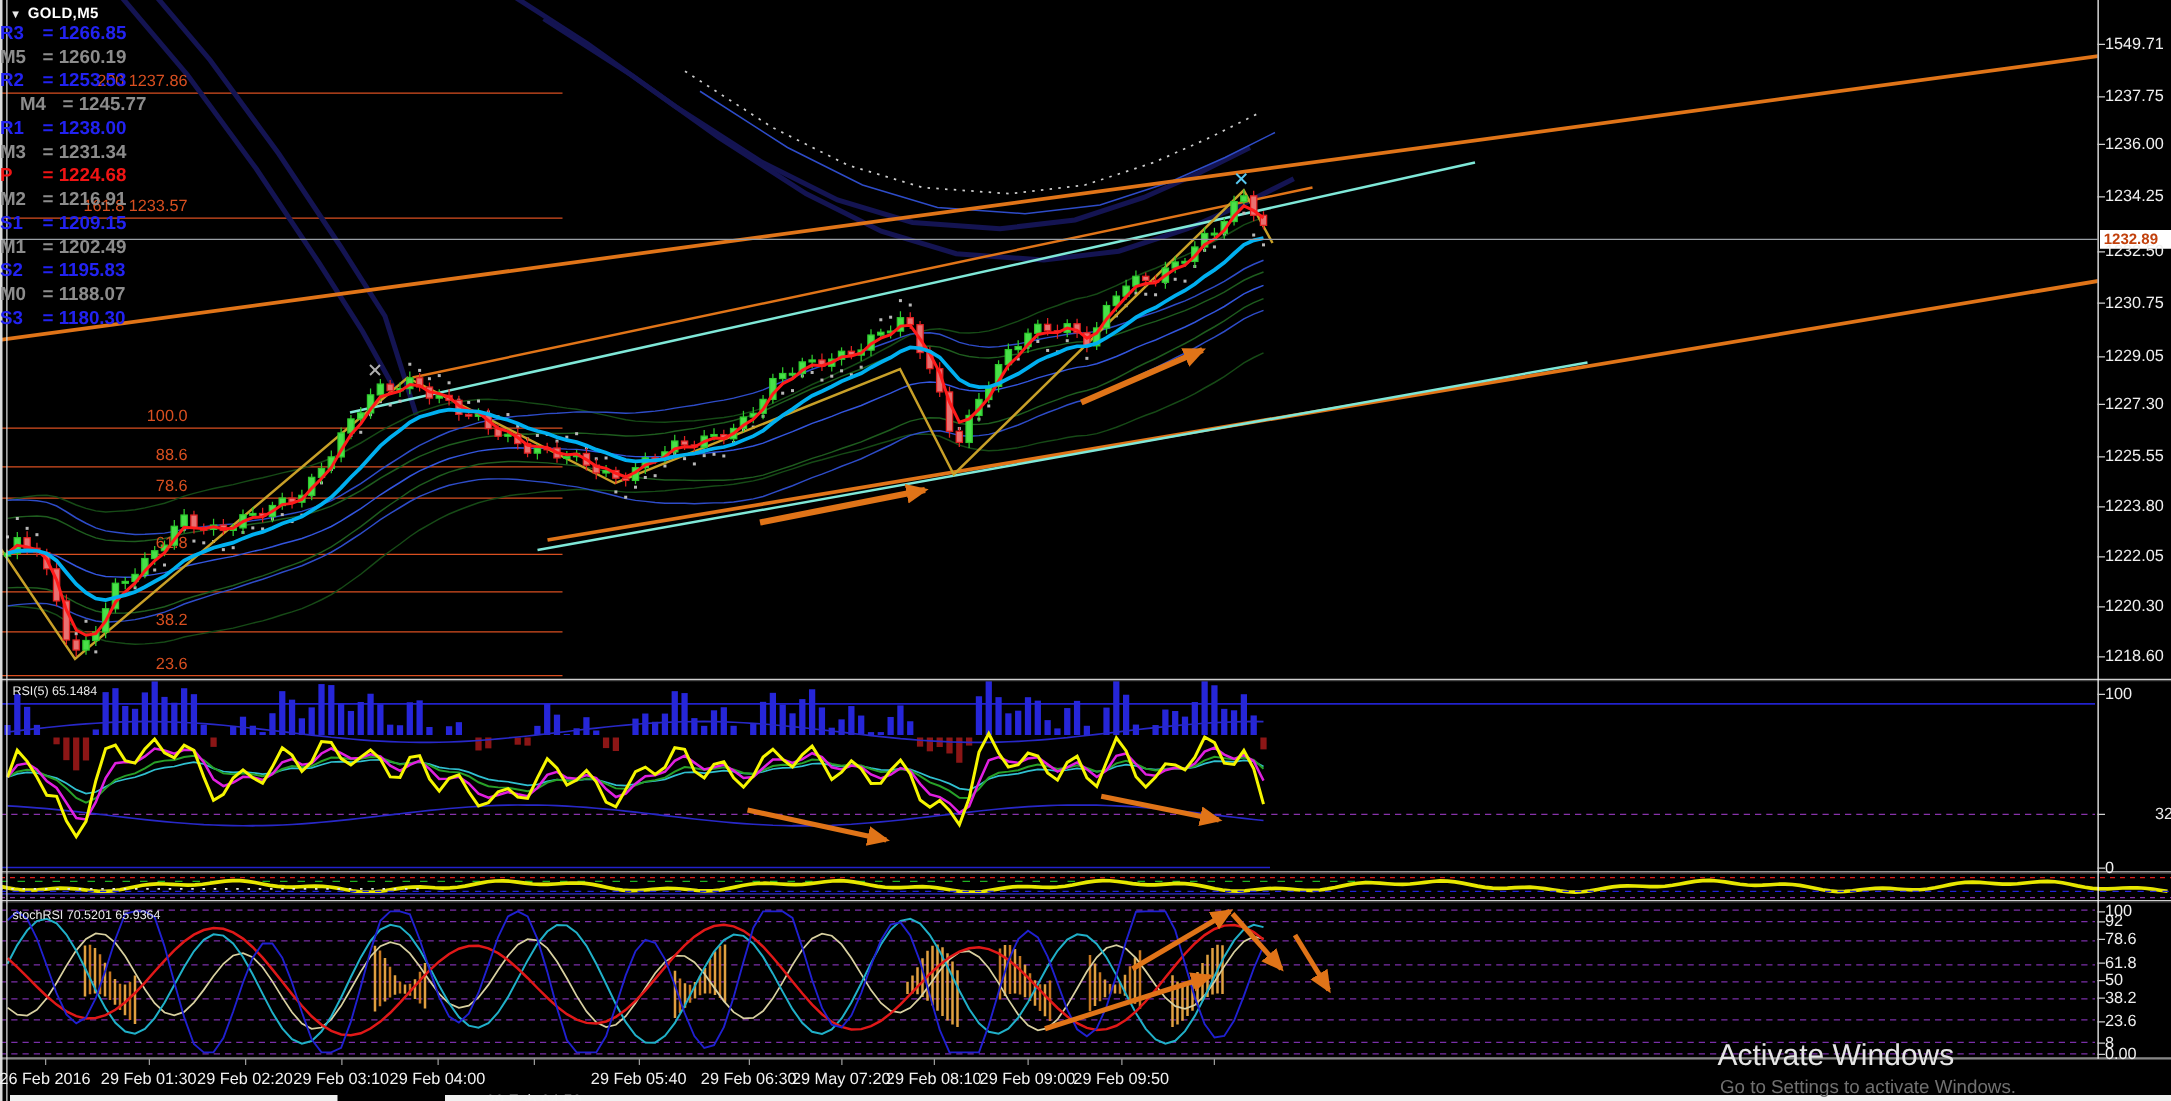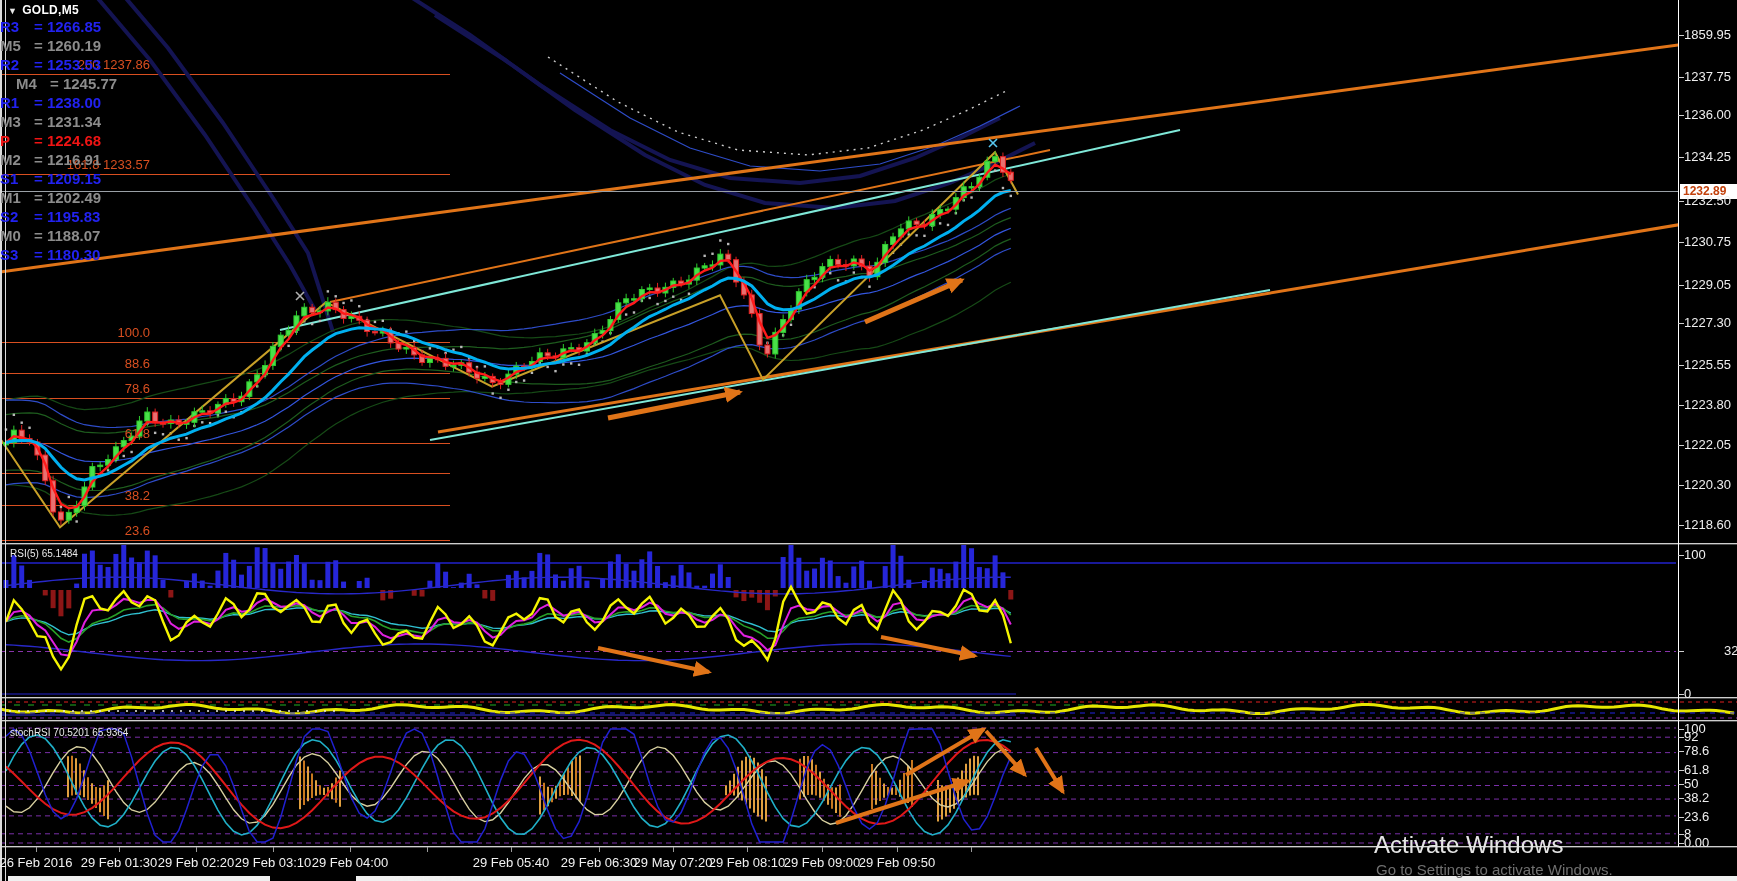--- a/index.html
+++ b/index.html
@@ -782,21 +782,21 @@
       <div class="abs pivot-row" style="left: 0px; top: 75px; color: rgb(140, 140, 140); padding-left: 16px;"><span class="nm">M4</span><span>= 1245.77</span></div>
       <div class="abs pivot-row" style="left: 0px; top: 94px; color: rgb(34, 34, 240);"><span class="nm">R1</span><span>= 1238.00</span></div>
       <div class="abs pivot-row" style="left: 0px; top: 113px; color: rgb(140, 140, 140);"><span class="nm">M3</span><span>= 1231.34</span></div>
       <div class="abs pivot-row" style="left: 0px; top: 132px; color: rgb(240, 20, 20);"><span class="nm">P</span><span>= 1224.68</span></div>
       <div class="abs pivot-row" style="left: 0px; top: 151px; color: rgb(140, 140, 140);"><span class="nm">M2</span><span>= 1216.91</span></div>
       <div class="abs pivot-row" style="left: 0px; top: 170px; color: rgb(34, 34, 240);"><span class="nm">S1</span><span>= 1209.15</span></div>
       <div class="abs pivot-row" style="left: 0px; top: 189px; color: rgb(140, 140, 140);"><span class="nm">M1</span><span>= 1202.49</span></div>
       <div class="abs pivot-row" style="left: 0px; top: 208px; color: rgb(34, 34, 240);"><span class="nm">S2</span><span>= 1195.83</span></div>
       <div class="abs pivot-row" style="left: 0px; top: 227px; color: rgb(140, 140, 140);"><span class="nm">M0</span><span>= 1188.07</span></div>
       <div class="abs pivot-row" style="left: 0px; top: 246px; color: rgb(34, 34, 240);"><span class="nm">S3</span><span>= 1180.30</span></div>
-      <div class="abs ptick" style="left: 1684px; top: 27px;">1859.95</div>
+      <div class="abs ptick" style="left: 1684px; top: 27px;">1549.71</div>
       <div class="abs ptick" style="left: 1684px; top: 69px;">1237.75</div>
       <div class="abs ptick" style="left: 1684px; top: 107px;">1236.00</div>
       <div class="abs ptick" style="left: 1684px; top: 149px;">1234.25</div>
       <div class="abs ptick" style="left: 1684px; top: 193px;">1232.50</div>
       <div class="abs ptick" style="left: 1684px; top: 234px;">1230.75</div>
       <div class="abs ptick" style="left: 1684px; top: 277px;">1229.05</div>
       <div class="abs ptick" style="left: 1684px; top: 315px;">1227.30</div>
       <div class="abs ptick" style="left: 1684px; top: 357px;">1225.55</div>
       <div class="abs ptick" style="left: 1684px; top: 397px;">1223.80</div>
       <div class="abs ptick" style="left: 1684px; top: 437px;">1222.05</div>

